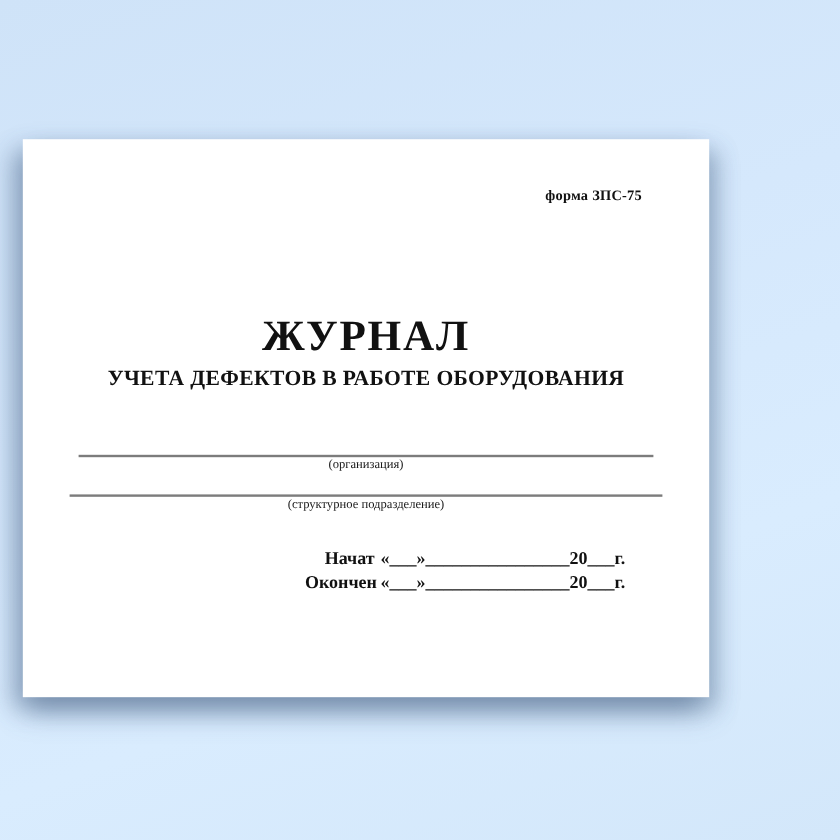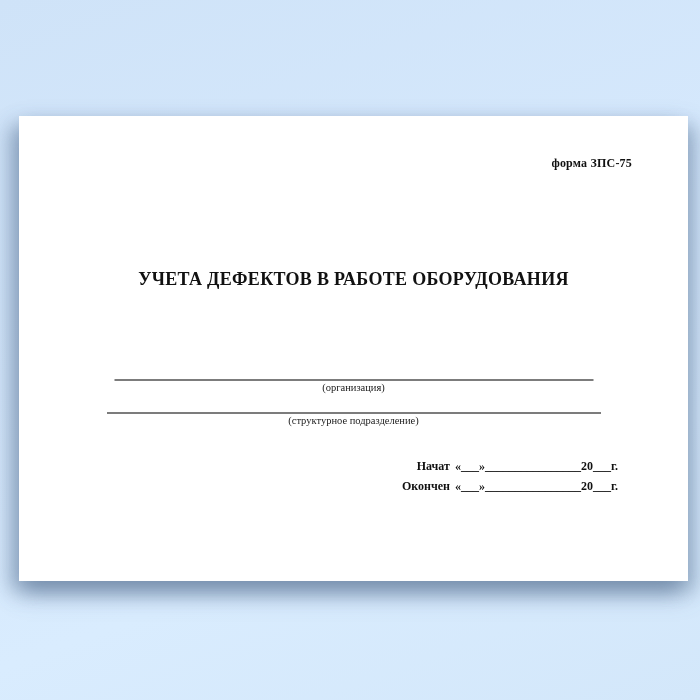--- a/index.html
+++ b/index.html
@@ -12,21 +12,21 @@
     position: relative;
     overflow: hidden;
     background: linear-gradient(160deg, #cfe3f8 0%, #d5e8fc 40%, #d9ecfe 70%, #d3e7fa 100%);
     font-family: "Liberation Serif", "DejaVu Serif", serif;
     color: #111;
   }
   .page {
     position: absolute;
     left: 19px;
     top: 116px;
-    width: 669px;
+    width: 572px;
     height: 465px;
     background: #ffffff;
     box-shadow:
       -10px 10px 18px rgba(84, 110, 145, 0.38),
       0 12px 24px rgba(84, 110, 145, 0.42),
       8px 10px 16px rgba(84, 110, 145, 0.28);
   }
   .form-code {
     position: absolute;
     top: 40px;
@@ -68,21 +68,21 @@
     font-size: 10.5px;
     margin-top: 1px;
     color: #1a1a1a;
   }
   .field-org { top: 263px; width: 479px; }
   .field-dep { top: 296px; width: 494px; }
   .dates {
     position: absolute;
     top: 340px;
     right: 70px;
-    font-size: 12px;
+    font-size: 15px;
     font-weight: bold;
   }
   .date-row {
     display: flex;
     height: 20px;
     line-height: 20px;
     white-space: pre;
   }
   .date-label {
     width: 58px;
@@ -92,20 +92,21 @@
 </style>
 </head>
 <body>
 
 <div>
   <div class="page">
 
     <div class="form-code">форма ЗПС-75</div>
 
     <div class="titles">
+      <div class="title-main">ЖУРНАЛ</div>
       <div class="title-sub">УЧЕТА ДЕФЕКТОВ В РАБОТЕ ОБОРУДОВАНИЯ</div>
     </div>
 
     <div class="field field-org">
       <div class="line"></div>
       <div class="caption">(организация)</div>
     </div>
 
     <div class="field field-dep">
       <div class="line"></div>

